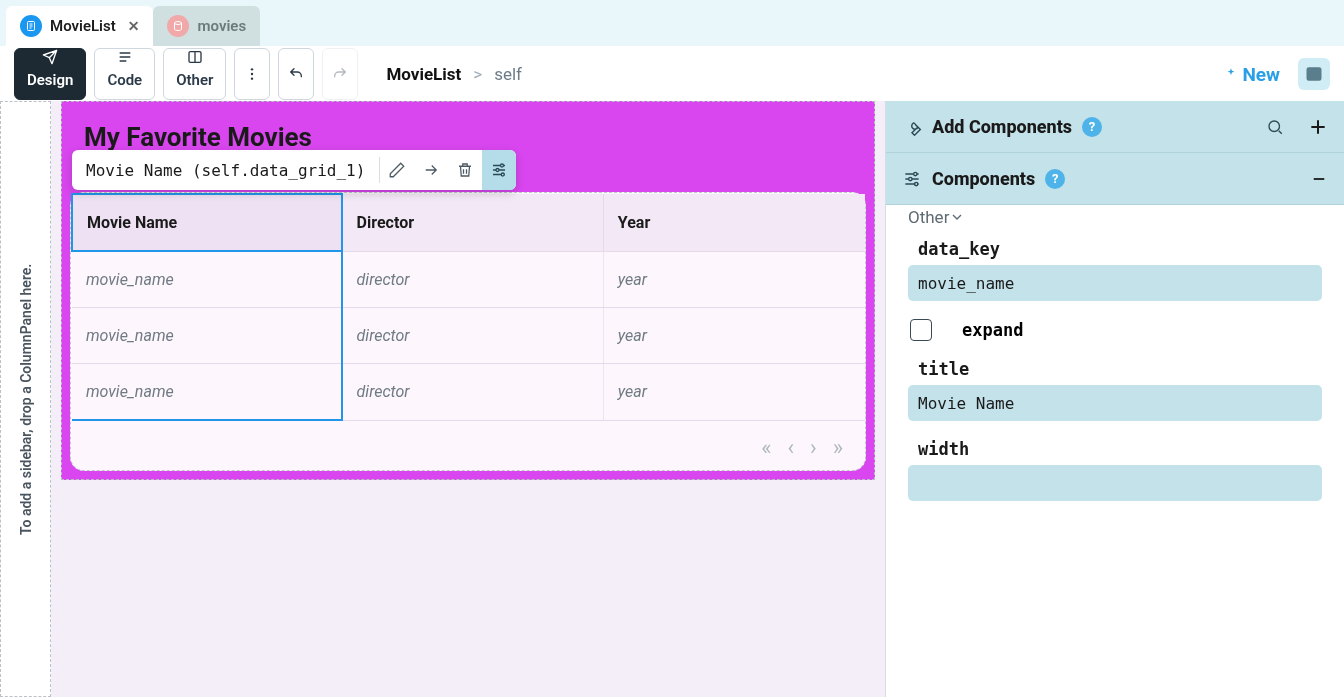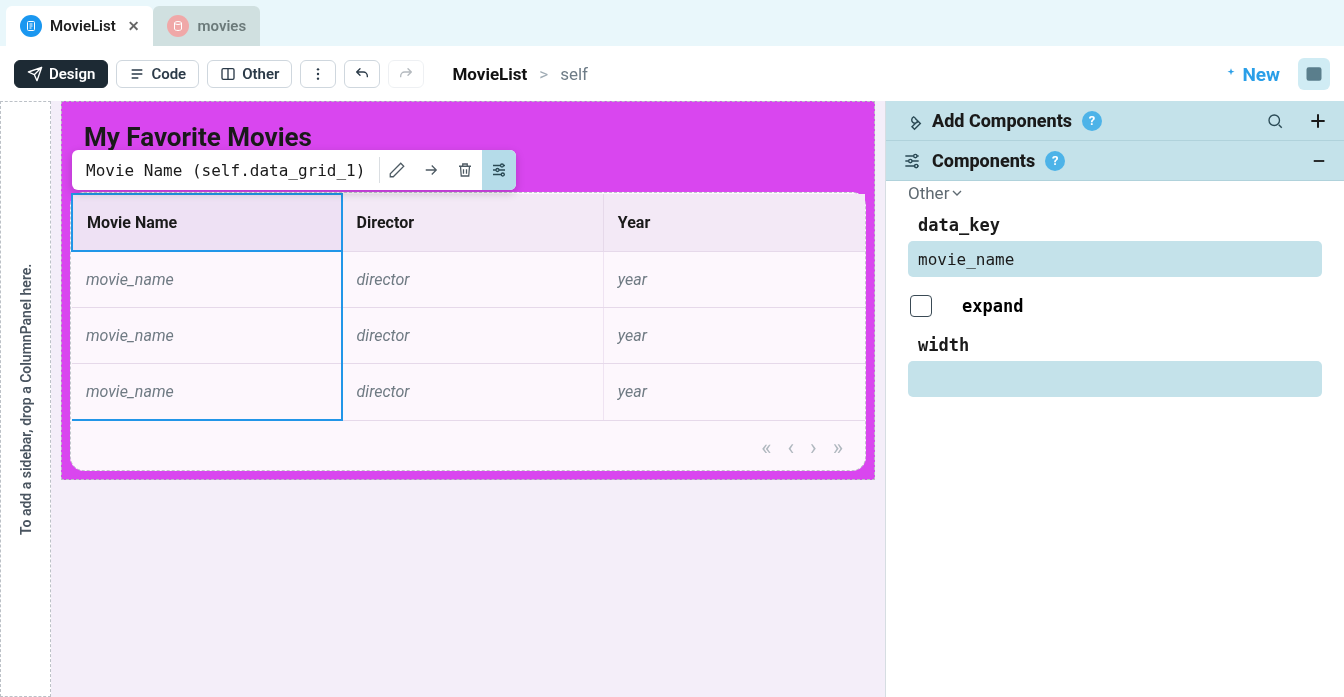--- a/index.html
+++ b/index.html
@@ -8,21 +8,21 @@
   .tabs{height:46px;display:flex;align-items:flex-end;padding-left:6px;gap:0;}
   .tab{display:flex;align-items:center;gap:8px;padding:0 14px;height:40px;border-radius:6px 6px 0 0;font-size:15px;font-weight:600;color:#1d1d1d;}
   .tab.active{background:#fff;}
   .tab.inactive{background:#d0e0e0;color:#6b7a7a;text-align:right;}
   .tab-close{font-size:14px;color:#666;margin-left:4px;cursor:pointer;}
   .tab-icon-circle{width:22px;height:22px;border-radius:50%;display:flex;align-items:center;justify-content:center;}
   .tab-icon-circle.blue{background:#1a97f0;}
   .tab-icon-circle.pink{background:#f0a8a8;}
   
   .toolbar{height:55px;background:#fff;border-top:1px solid #fff;display:flex;align-items:center;padding:0 14px;gap:8px;}
-  .tb-btn{height:28px;display:flex;align-items:center;gap:6px;border:1px solid #cfd7de;border-radius:6px;padding:0 12px;font-size:15px;font-weight:600;color:#2b3a48;background:#fff;cursor:pointer;}
+  .tb-btn{height:52px;display:flex;align-items:center;gap:6px;border:1px solid #cfd7de;border-radius:6px;padding:0 12px;font-size:15px;font-weight:600;color:#2b3a48;background:#fff;cursor:pointer;flex-direction:column;}
   .tb-btn.dark{background:#1d2a34;color:#fff;border-color:#1d2a34;}
   .tb-btn.icon-only{width:36px;padding:0;justify-content:center;}
   .breadcrumb{margin-left:20px;display:flex;align-items:center;gap:12px;font-family:ui-monospace,Consolas,monospace;font-size:17px;}
   .breadcrumb .bc-main{font-weight:700;color:#111;}
   .breadcrumb .bc-sep{color:#a0acb5;}
   .breadcrumb .bc-leaf{color:#6e7c87;}
   .toolbar-spacer{flex:1;}
   .new-btn{color:#2a9fe8;font-weight:700;font-size:19px;display:flex;align-items:center;gap:4px;cursor:pointer;}
   .panel-toggle{width:32px;height:32px;border-radius:6px;background:#d0ecf4;display:flex;align-items:center;justify-content:center;margin-left:10px;}
   .panel-toggle svg{fill:#5a7e8c;}
@@ -49,21 +49,21 @@
   .grid th{font-weight:700;color:#1a1a1a;border-right:1px solid #e6d9ea;background:#f3e9f6;}
   .grid td{font-style:italic;color:#6f7a83;border-right:1px solid #efe3f2;}
   .grid th:first-child{border:2px solid #2196e8;background:#eee1f4;}
   .grid td.first-col{border-right:2px solid #2196e8;}
   .grid td.first-col.last{border-bottom:2px solid #2196e8;}
   .grid-footer{display:flex;justify-content:flex-end;gap:16px;padding:14px 22px 0 0;}
   .grid-footer span{color:#b0b8bf;font-size:22px;cursor:pointer;}
   
   .right-panel{width:459px;background:#fff;border-left:1px solid #d6dde2;display:flex;flex-direction:column;}
   .rp-section{}
-  .rp-header{height:40px;background:#c4e2ea;display:flex;align-items:center;gap:10px;padding:0 16px;font-size:18px;font-weight:800;color:#1a1a1a;border-bottom:1px solid #b0d2db;}
+  .rp-header{height:52px;background:#c4e2ea;display:flex;align-items:center;gap:10px;padding:0 16px;font-size:18px;font-weight:800;color:#1a1a1a;border-bottom:1px solid #b0d2db;}
   .rp-header .rp-spacer{flex:1;}
   .rp-help{width:20px;height:20px;border-radius:50%;background:#4db3e8;color:#fff;font-size:13px;font-weight:700;display:flex;align-items:center;justify-content:center;}
   .rp-header-icon{stroke:#2a4a55;}
   .rp-body{padding:2px 22px;}
   .rp-subhead{display:flex;align-items:center;font-size:17px;color:#5f6a72;margin-bottom:12px;cursor:pointer;}
   .prop{margin-bottom:18px;}
   .prop-label{font-family:ui-monospace,Consolas,monospace;font-size:17px;font-weight:700;color:#1a1a1a;margin-bottom:6px;padding-left:10px;}
   .prop-input{height:36px;width:100%;background:#c4e2ea;border:none;border-radius:5px;font-family:ui-monospace,Consolas,monospace;font-size:16px;padding:0 10px;color:#1a1a1a;}
   .check-row{display:flex;align-items:center;gap:10px;margin-bottom:18px;padding-left:2px;}
   .check-row .box{width:22px;height:22px;border:1.5px solid #3a4a55;border-radius:4px;}
@@ -278,20 +278,24 @@
         <div class="prop">
           <div class="prop-label">data_key</div>
           <input class="prop-input" value="movie_name" style="">
         </div>
 
         <div class="check-row">
           <div class="box"></div>
           <span class="lbl">expand</span>
         </div>
 
+        <div class="prop">
+          <div class="prop-label">title</div>
+          <input class="prop-input" value="Movie Name" style="">
+        </div>
 
         <div class="prop">
           <div class="prop-label">width</div>
           <input class="prop-input" value="" style="">
         </div>
       </div>
     </div>
   </div>
 </div>
 

